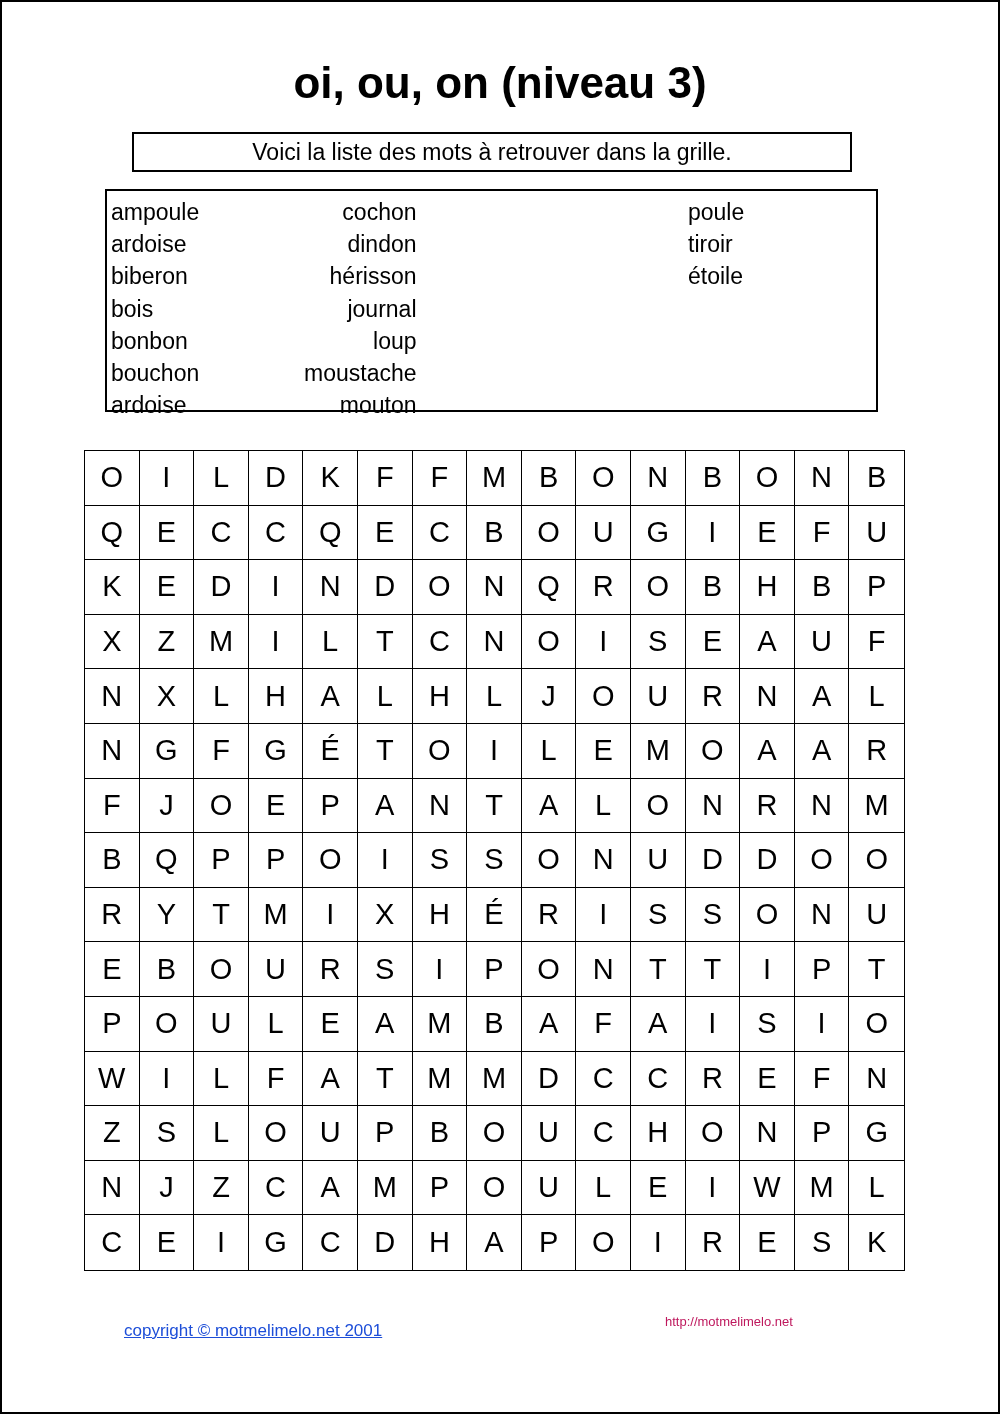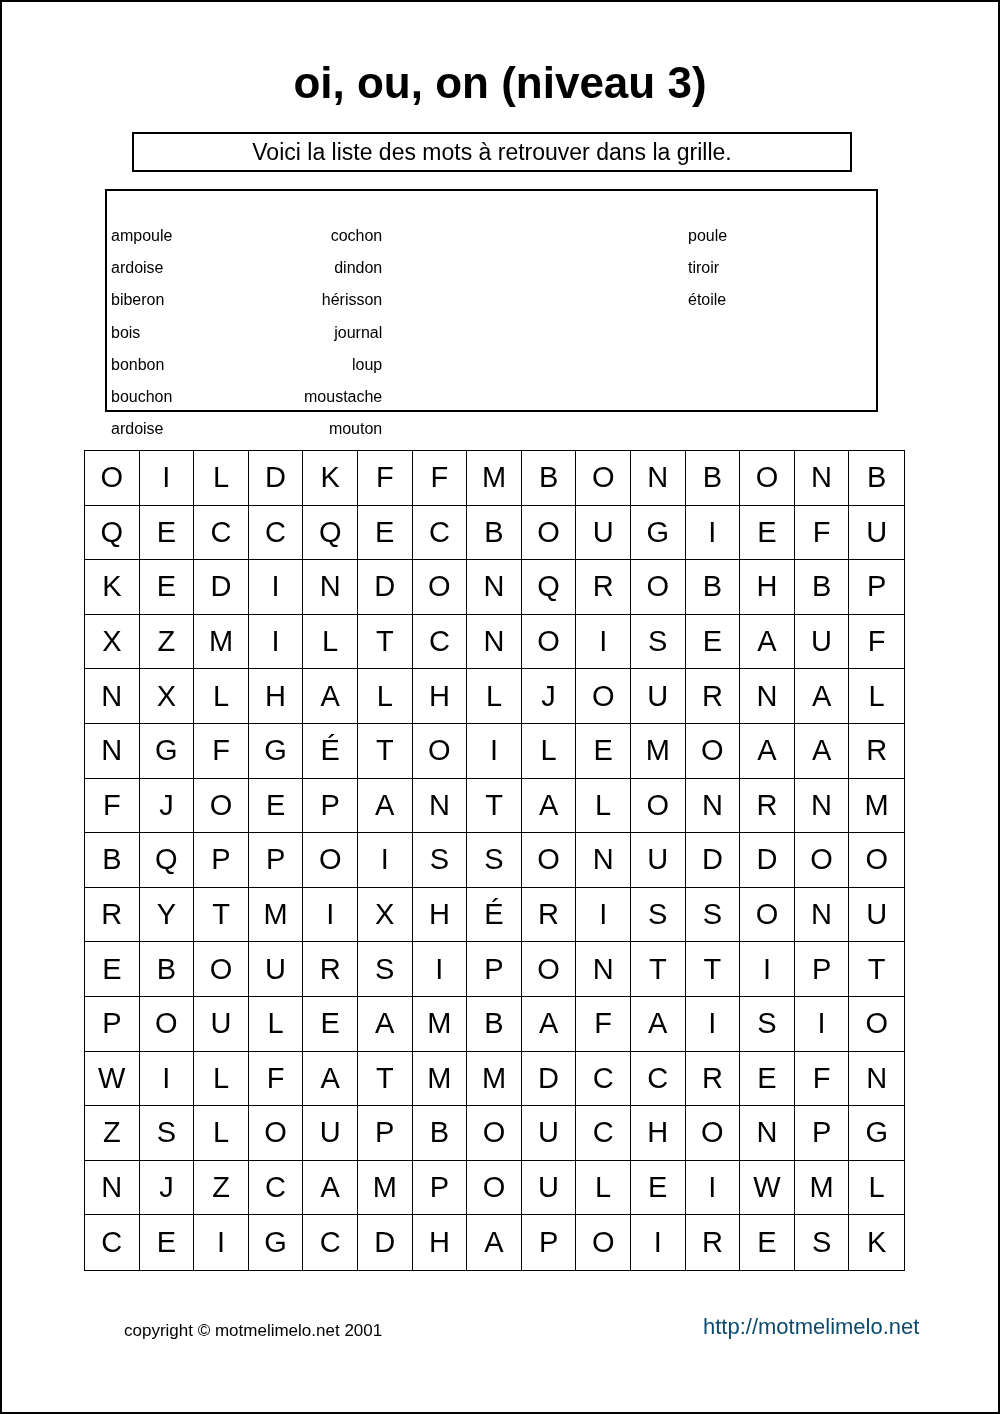--- a/index.html
+++ b/index.html
@@ -49,24 +49,23 @@
     position: absolute;
     left: 105px;
     top: 189px;
     width: 769px;
     height: 219px;
     border: 2px solid #000;
   }
   .word-col {
     position: absolute;
     top: 5px;
-    font-size: 16px;
+    font-size: 23px;
     line-height: 32.2px;
     white-space: nowrap;
-    margin-top: 24px;
   }
   .word-col-0 { left: 4px; }
   .word-col-1 { left: 197px; text-align: right; }
   .word-col-2 { left: 389px; }
   .word-col-3 { left: 581px; }
   .letter-grid {
     position: absolute;
     left: 84px;
     top: 450px;
     width: 821px;
@@ -85,28 +84,29 @@
     justify-content: center;
     font-size: 29px;
   }
   .grid-cell:nth-child(15n) { border-right: none; }
   .grid-cell:nth-child(n+211) { border-bottom: none; }
   .footer-copyright {
     position: absolute;
     left: 124px;
     top: 1321px;
     font-size: 17px;
-    color: #000000;
+    color: #1d4ed8;
+    text-decoration: underline;
   }
   .footer-url {
     position: absolute;
-    left: 703px;
+    left: 665px;
     top: 1314px;
-    font-size: 22px;
-    color: #0c4a6e;
+    font-size: 13px;
+    color: #be185d;
   }
 </style>
 </head>
 <body>
 
 <div class="page-frame"></div>
 
 <div class="title">oi, ou, on (niveau 3)</div>
 
 <div class="subtitle-box">

